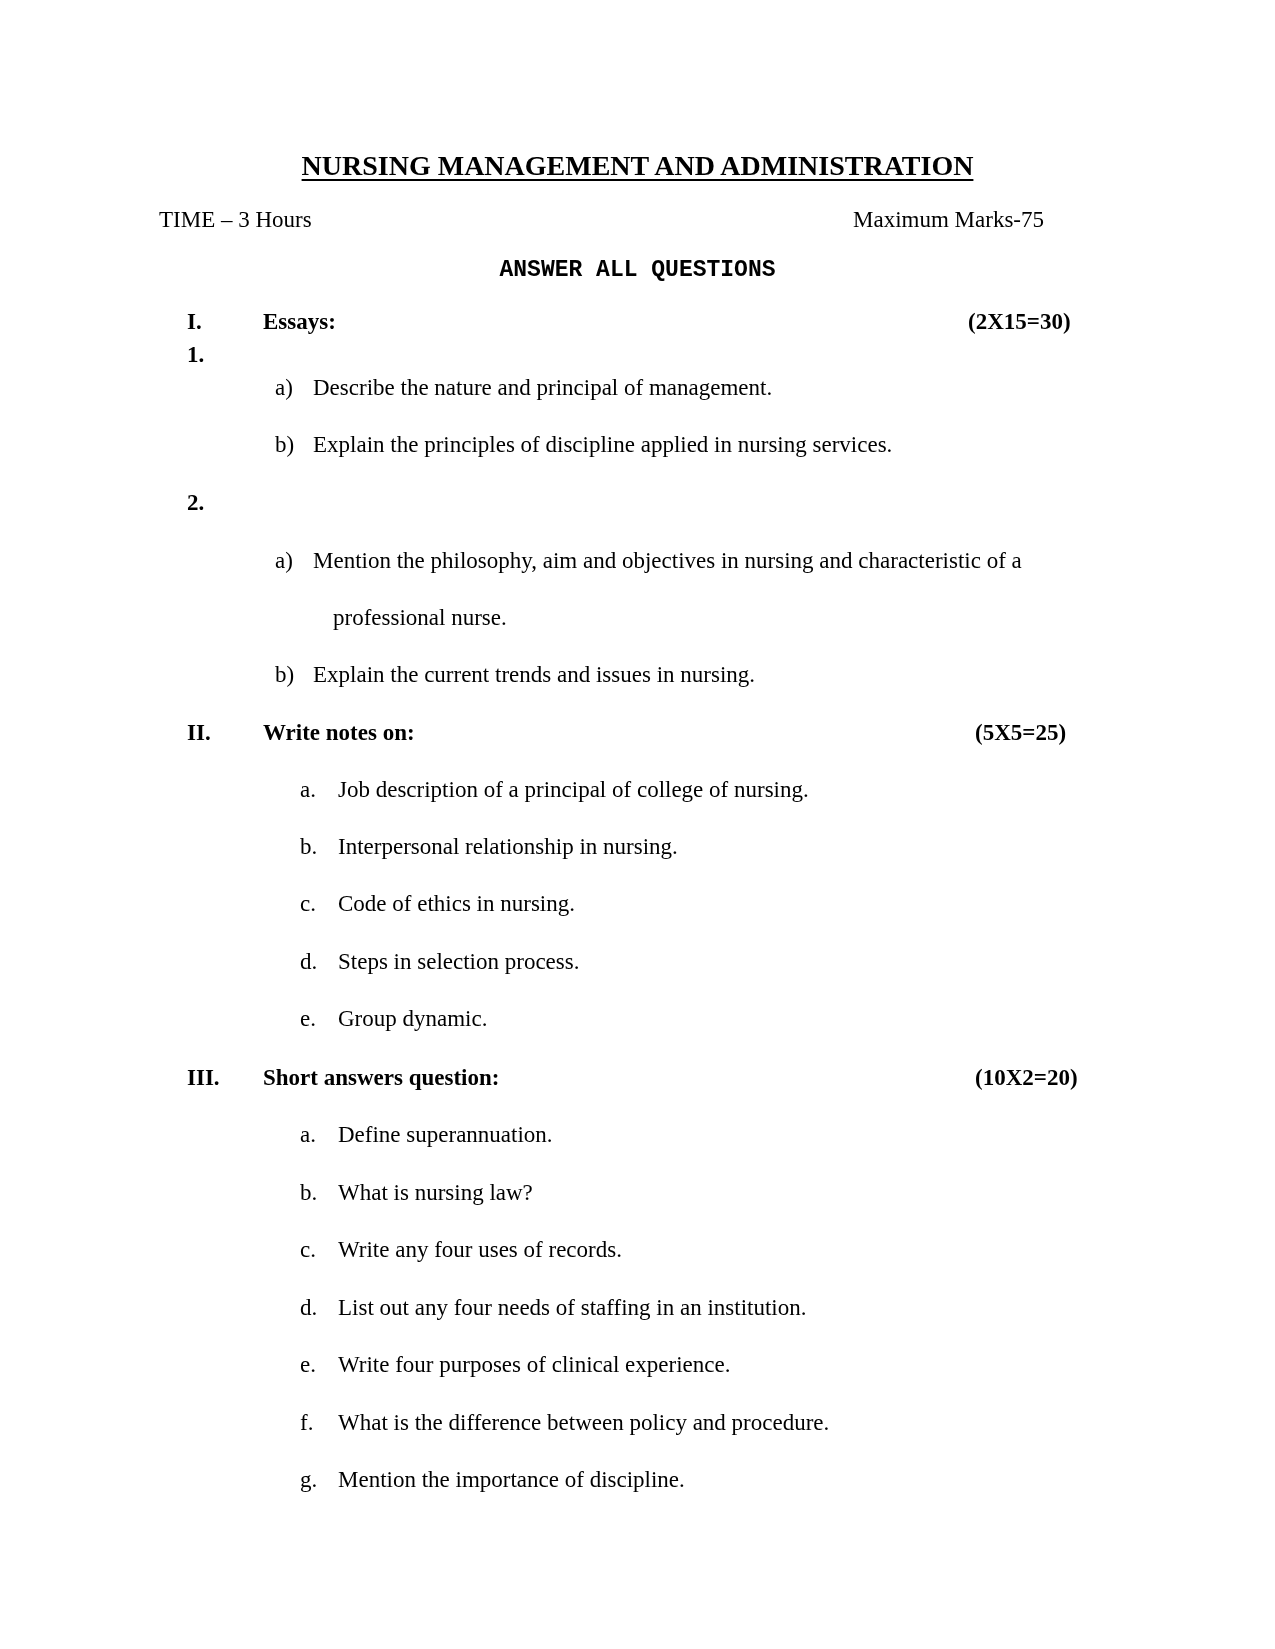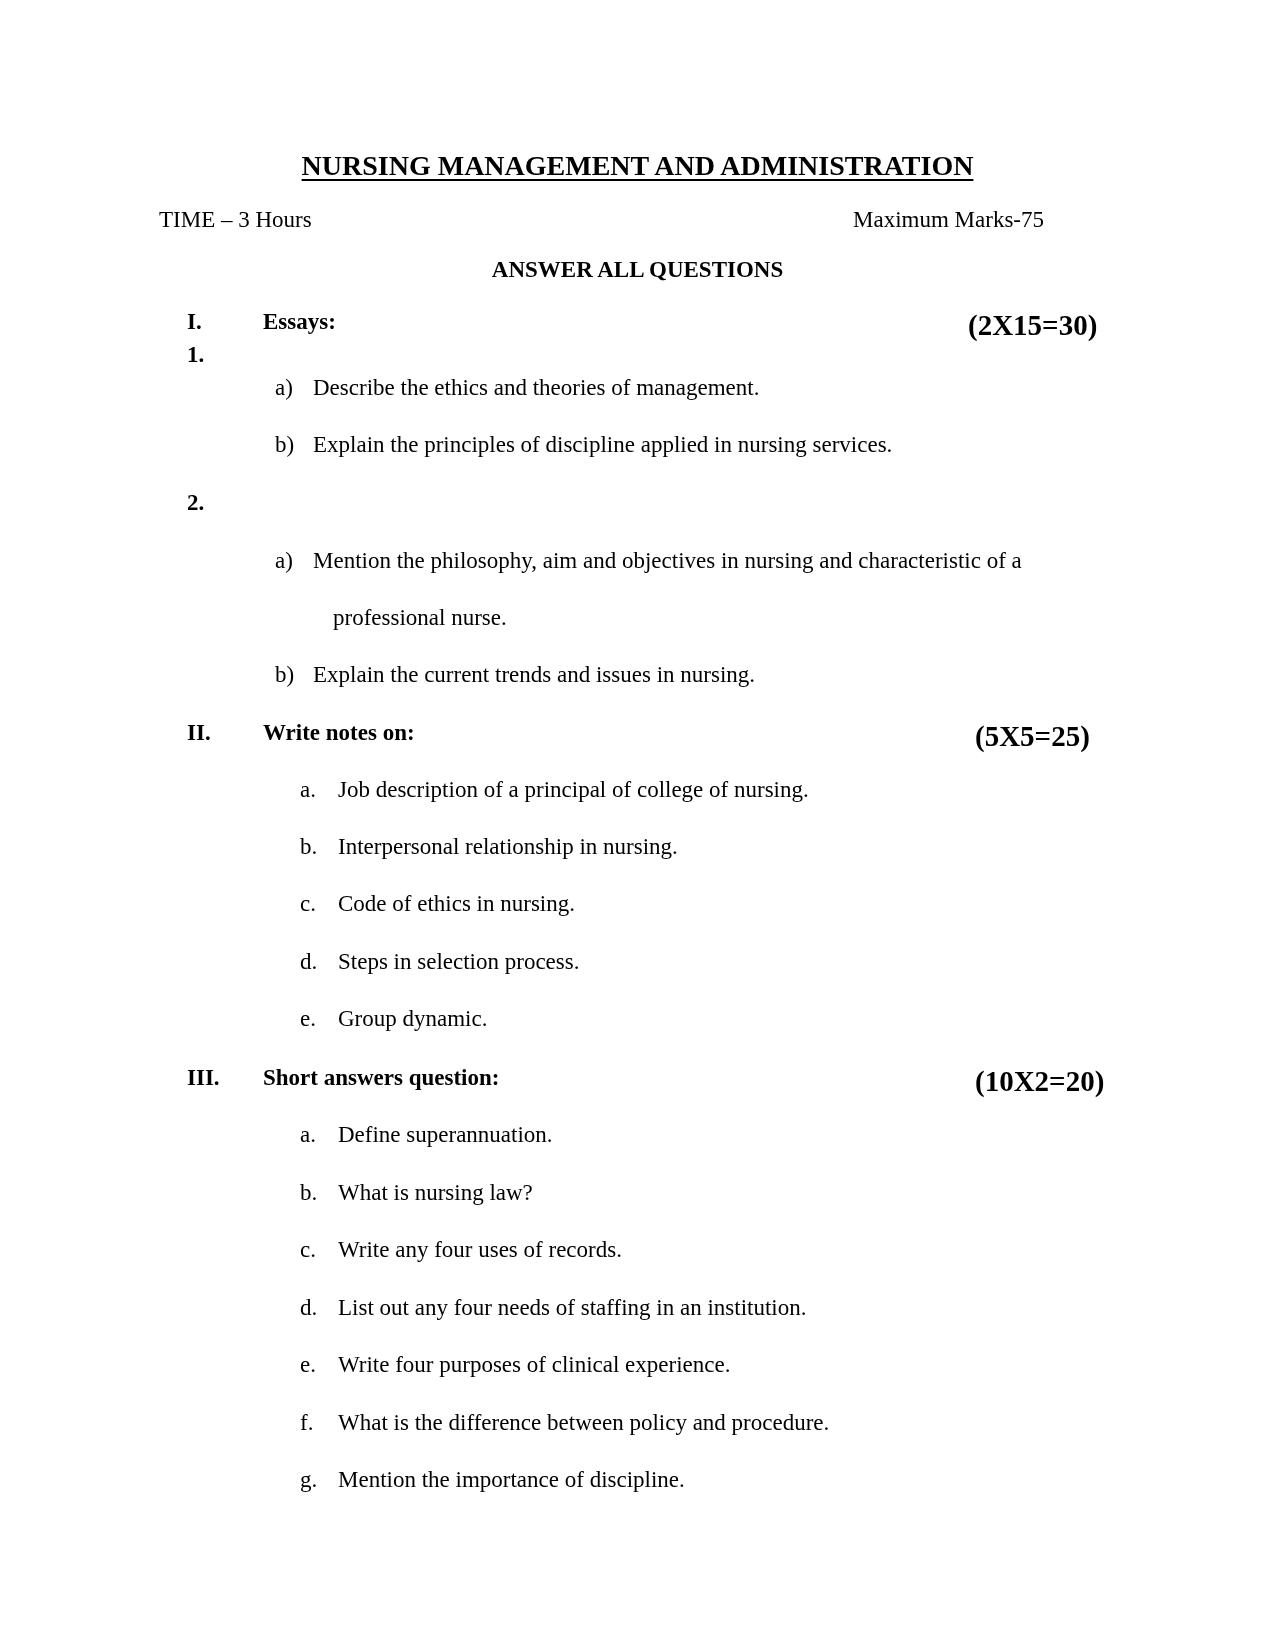--- a/index.html
+++ b/index.html
@@ -1,45 +1,45 @@
 <!DOCTYPE html>
 <html><head>
   <meta charset="utf-8">
   <style>
     html, body { margin: 0; padding: 0; background: #ffffff; }
     body { width: 1275px; height: 1649px; position: relative; overflow: hidden;
            font-family: "Liberation Serif", "DejaVu Serif", serif; color: #000; }
     .abs { position: absolute; white-space: nowrap; }
     .title { left: 0; width: 1275px; text-align: center; top: 150px; font-size: 28px; font-weight: bold; text-decoration: underline; text-underline-offset: 4px; }
     .meta { font-size: 23px; top: 207px; margin-left: 9px; }
-    .instr { left: 0; width: 1275px; text-align: center; top: 257px; font-size: 23px; font-weight: bold; }
+    .instr { left: 0; width: 1275px; text-align: center; top: 257px; font-size: 23px; font-weight: bold; font-family: Liberation Mono, monospace; }
     .sec-num { font-size: 23px; font-weight: bold; left: 187px; }
     .sec-head { font-size: 23px; font-weight: bold; left: 263px; }
-    .marks { font-size: 29px; font-weight: bold; text-align: center; }
+    .marks { font-size: 23px; font-weight: bold; text-align: center; }
     .qnum { font-size: 23px; font-weight: bold; left: 187px; }
     .item { font-size: 23px; }
     .lbl { display: inline-block; }
   </style>
 </head>
 <body>
 
 <div>
   <div class="abs title">NURSING MANAGEMENT AND ADMINISTRATION</div>
   <div class="abs meta" style="left:150px;">TIME – 3 Hours</div>
   <div class="abs meta" style="left:844px;">Maximum Marks-75</div>
   <div class="abs instr">ANSWER ALL QUESTIONS</div>
 
   <div>
     <div class="abs sec-num" style="top:309px;">I.</div>
     <div class="abs sec-head" style="top:309px;">Essays:</div>
     <div class="abs marks" style="left:968px; top:309px;">(2X15=30)</div>
 
     <div class="abs qnum" style="top:342px;">1.</div>
     <div class="abs item" style="left:275px; top:375px;">
-      <span class="lbl" style="width:38px;">a)</span><span>Describe the ethics and theories of management.</span>
+      <span class="lbl" style="width:38px;">a)</span><span>Describe the nature and principal of management.</span>
     </div>
     <div class="abs item" style="left:275px; top:432px;">
       <span class="lbl" style="width:38px;">b)</span><span>Explain the principles of discipline applied in nursing services.</span>
     </div>
 
     <div class="abs qnum" style="top:490px;">2.</div>
     <div class="abs item" style="left:275px; top:548px;">
       <span class="lbl" style="width:38px;">a)</span><span>Mention the philosophy, aim and objectives in nursing and characteristic of a</span>
     </div>
     <div class="abs item" style="left:313px; top:605px;margin-left:20px;">professional nurse.</div>

